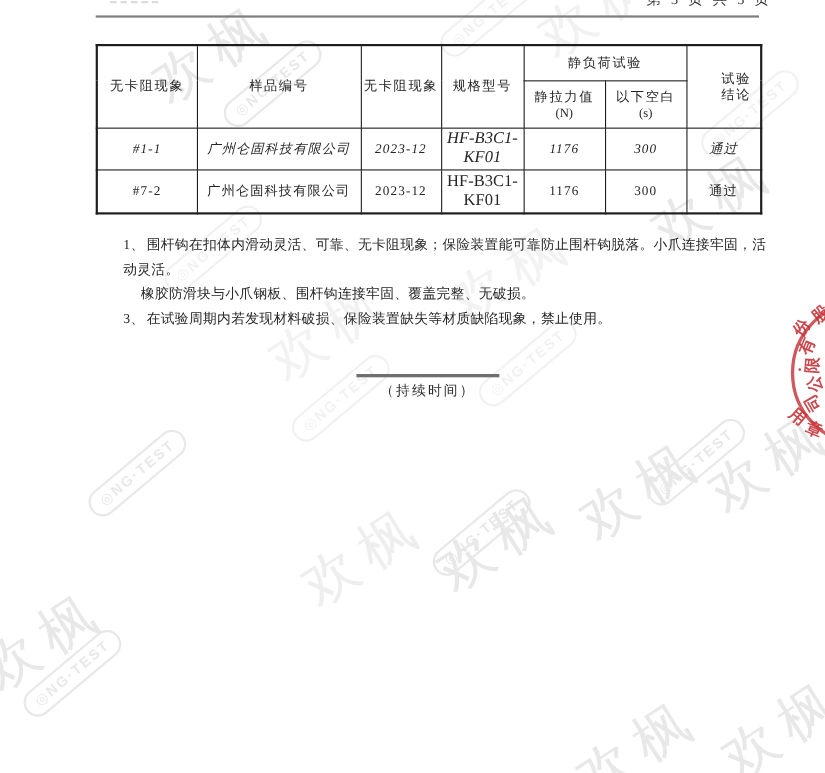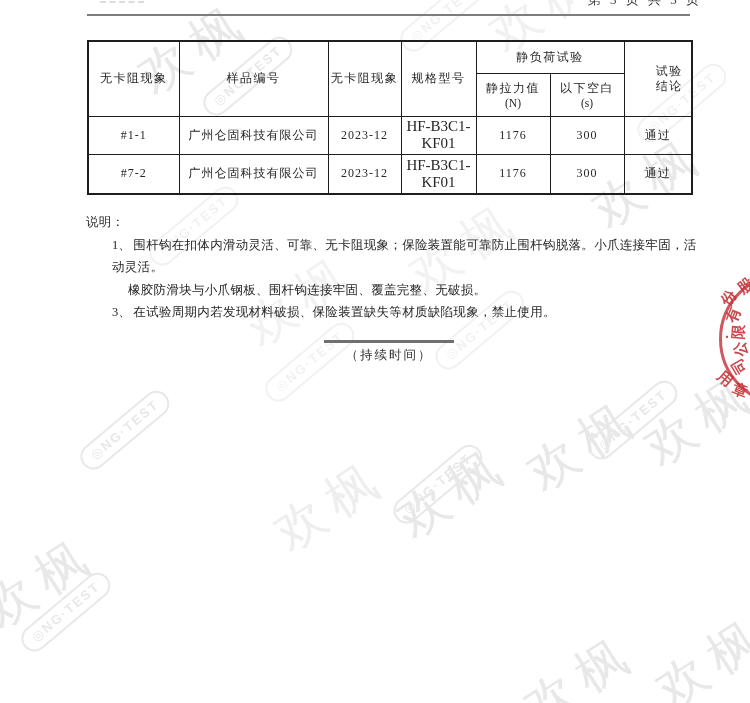--- a/index.html
+++ b/index.html
@@ -31,21 +31,21 @@
   .report-table th,.report-table td{
     border:1.5px solid #1e1e1e;text-align:center;vertical-align:middle;
     padding:0 2px;font-weight:normal;background:transparent;
   }
   .report-table th{font-size:12px;letter-spacing:1.5px;font-family:Liberation Serif, serif;}
   .report-table td{font-size:12px;letter-spacing:1px;}
   .report-table .unit{display:block;letter-spacing:0;font-size:11.5px;}
   .report-table td.model-cell{font-size:15px;letter-spacing:0;}
   .hdr-row-1{height:32px;}
   .hdr-row-2{height:43px;}
-  .data-row-1{height:38px;}
+  .data-row-1{height:38px;font-style:italic;}
   .data-row-2{height:40px;}
   .result-hdr span{display:block;line-height:15px;padding-left:23px;}
 
   .notes{position:absolute;left:86px;top:211px;width:612px;font-size:12.5px;line-height:22.5px;letter-spacing:0.3px;}
   .note-line.item{padding-left:26px;}
   .note-line.cont{padding-left:42px;}
   .note-no{padding-right:2px;}
 
   .blank-line{position:absolute;left:324px;top:340px;width:130px;height:2.5px;background:#6f6f6f;}
   .blank-note{position:absolute;left:87px;top:347px;width:604px;text-align:center;font-size:12.5px;letter-spacing:2px;color:#2e2e2e;}
@@ -141,21 +141,20 @@
           <td>2023-12</td>
           <td class="model-cell">HF-B3C1-KF01</td>
           <td>1176</td>
           <td>300</td>
           <td>通过</td>
         </tr>
       </tbody>
     </table>
 
     <div class="notes">
-      <div class="note-line">说明：</div>
       <div class="note-line item"><span class="note-no">1、</span><span>围杆钩在扣体内滑动灵活、可靠、无卡阻现象；保险装置能可靠防止围杆钩脱落。小爪连接牢固，活动灵活。</span></div>
       <div class="note-line cont">橡胶防滑块与小爪钢板、围杆钩连接牢固、覆盖完整、无破损。</div>
       <div class="note-line item"><span class="note-no">3、</span><span>在试验周期内若发现材料破损、保险装置缺失等材质缺陷现象，禁止使用。</span></div>
     </div>
 
     <div class="blank-line"></div>
     <div class="blank-note">（持续时间）</div>
   </div>
 
   <div class="stamp">

